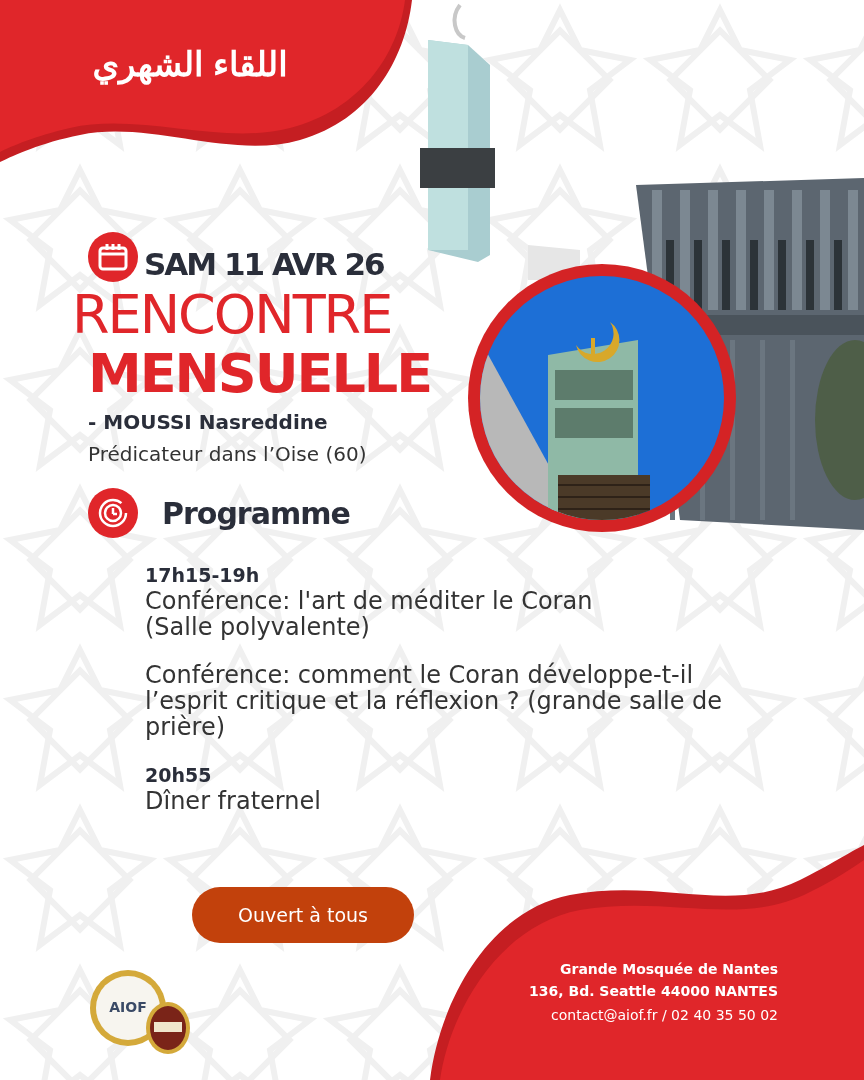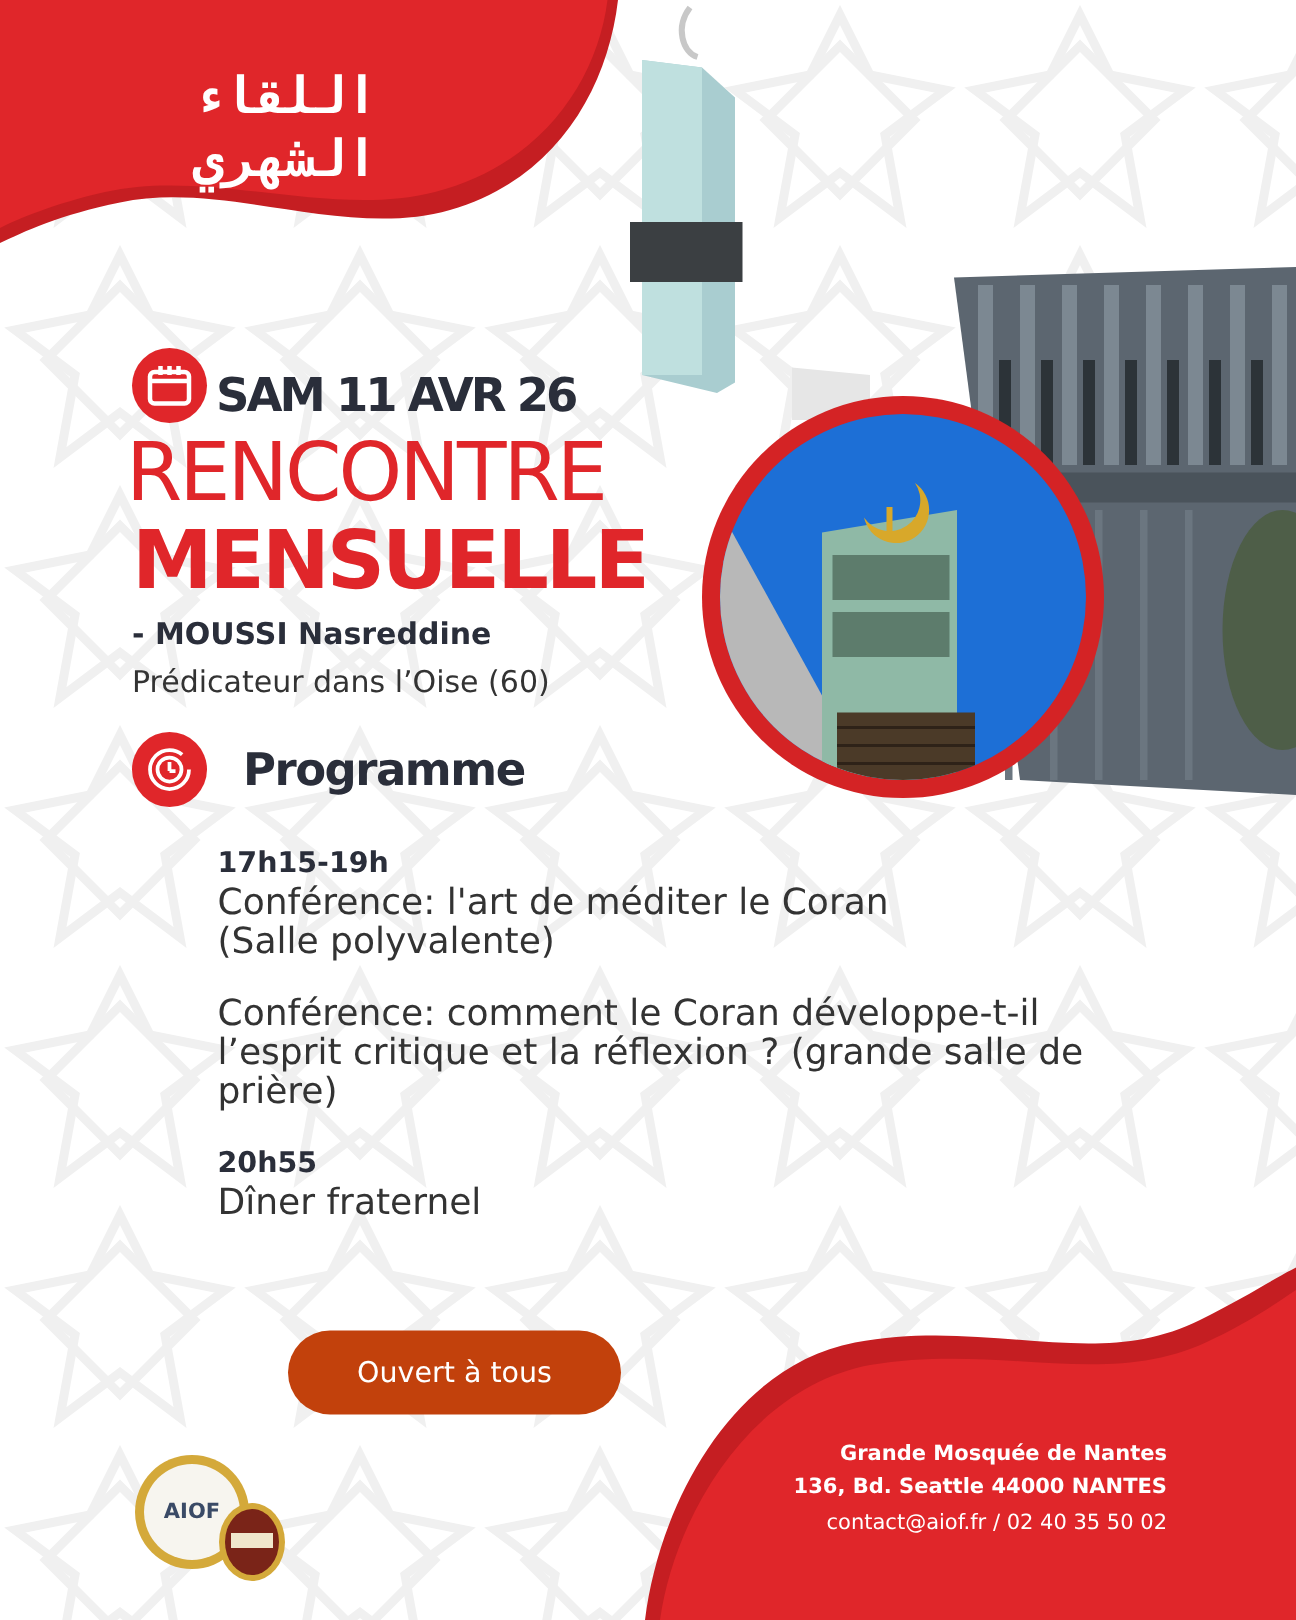--- a/index.html
+++ b/index.html
@@ -4,31 +4,31 @@
 <style>
   * { box-sizing: border-box; margin: 0; padding: 0; }
   html, body { width: 864px; height: 1080px; overflow: hidden; background: #ffffff; }
   body { position: relative; font-family: "Liberation Sans", "DejaVu Sans", sans-serif; color: #2b2b2b; }
 
   .pattern { position: absolute; inset: 0; z-index: 0; }
 
   .top-blob { position: absolute; left: 0; top: 0; width: 430px; height: 170px; z-index: 1; }
   .arabic-title {
     position: absolute; left: 70px; top: 44px; width: 240px; text-align: center;
-    font-family: Liberation Mono, monospace; font-weight: bold; font-size: 34px; color: #ffffff; z-index: 2;
+    font-family: Liberation Sans, sans-serif; font-weight: bold; font-size: 34px; color: #ffffff; z-index: 2;
     direction: rtl;
   }
 
   .photo-area { position: absolute; left: 420px; top: 0; width: 444px; height: 560px; z-index: 1; }
 
   .date-row { position: absolute; left: 88px; top: 232px; display: flex; align-items: flex-end; z-index: 2; }
   .icon-circle { width: 50px; height: 50px; border-radius: 50%; background: #e0262a; display: flex; align-items: center; justify-content: center; }
   .date-text { margin-left: 6px; font-family: "DejaVu Sans", sans-serif; font-weight: bold; font-size: 31px; color: #2a2e3a; letter-spacing: -2px; }
 
-  .title-1 { position: absolute; left: 84px; top: 283px; font-family: "DejaVu Sans", sans-serif; font-size: 54px; color: #e0262a; letter-spacing: -2px; z-index: 2; font-weight: normal; }
+  .title-1 { position: absolute; left: 72px; top: 283px; font-family: "DejaVu Sans", sans-serif; font-size: 54px; color: #e0262a; letter-spacing: -2px; z-index: 2; font-weight: normal; }
   .title-2 { position: absolute; left: 88px; top: 342px; font-family: "DejaVu Sans", sans-serif; font-size: 54px; font-weight: bold; color: #e0262a; letter-spacing: -2px; z-index: 2; }
   .speaker-name { position: absolute; left: 88px; top: 410px; font-family: "DejaVu Sans", sans-serif; font-weight: bold; font-size: 20px; color: #2a2e3a; z-index: 2; }
   .speaker-role { position: absolute; left: 88px; top: 442px; font-family: "DejaVu Sans", sans-serif; font-size: 20px; color: #333; z-index: 2; }
 
   .prog-row { position: absolute; left: 88px; top: 488px; display: flex; align-items: center; z-index: 2; }
   .prog-title { margin-left: 24px; font-family: "DejaVu Sans", sans-serif; font-weight: bold; font-size: 30px; color: #2a2e3a; letter-spacing: -1px; }
 
   .schedule { position: absolute; left: 145px; top: 562px; width: 620px; z-index: 2; }
   .sched-item { margin-bottom: 22px; }
   .sched-time { font-family: "DejaVu Sans", sans-serif; font-weight: bold; font-size: 19px; color: #2a2e3a; line-height: 26px; }

